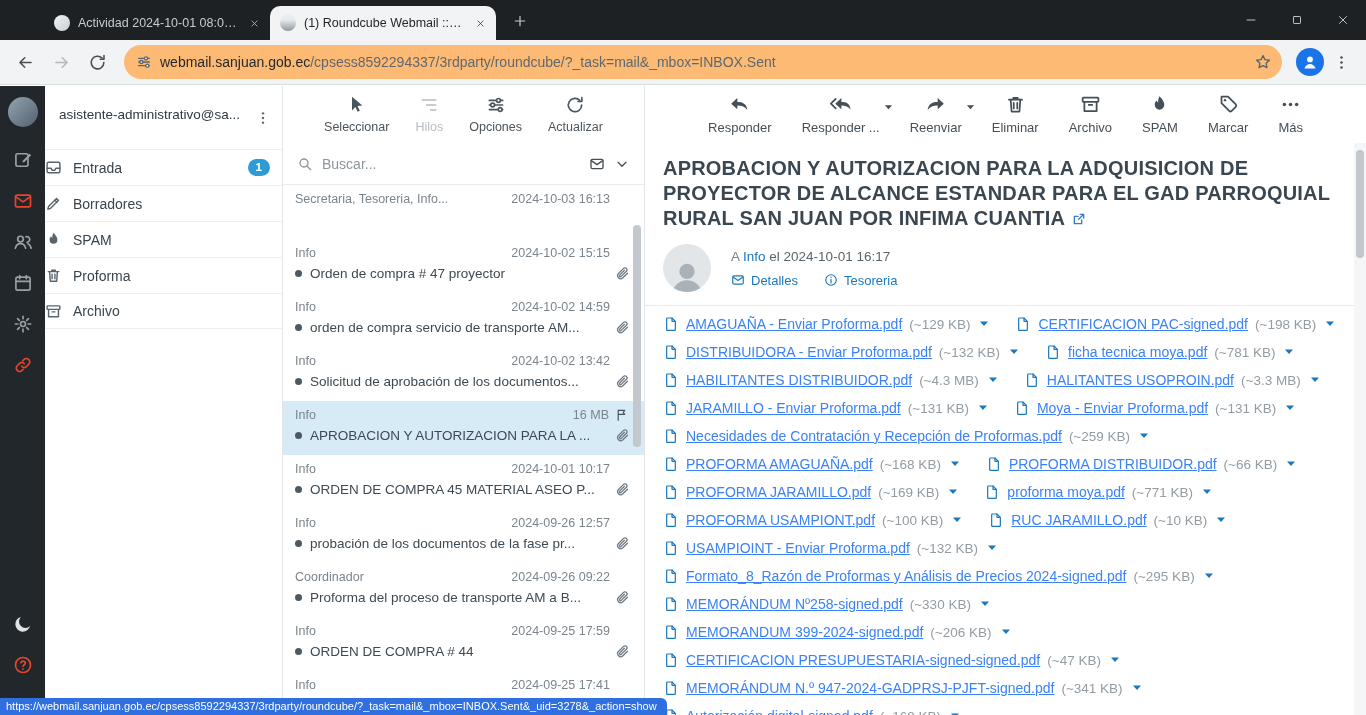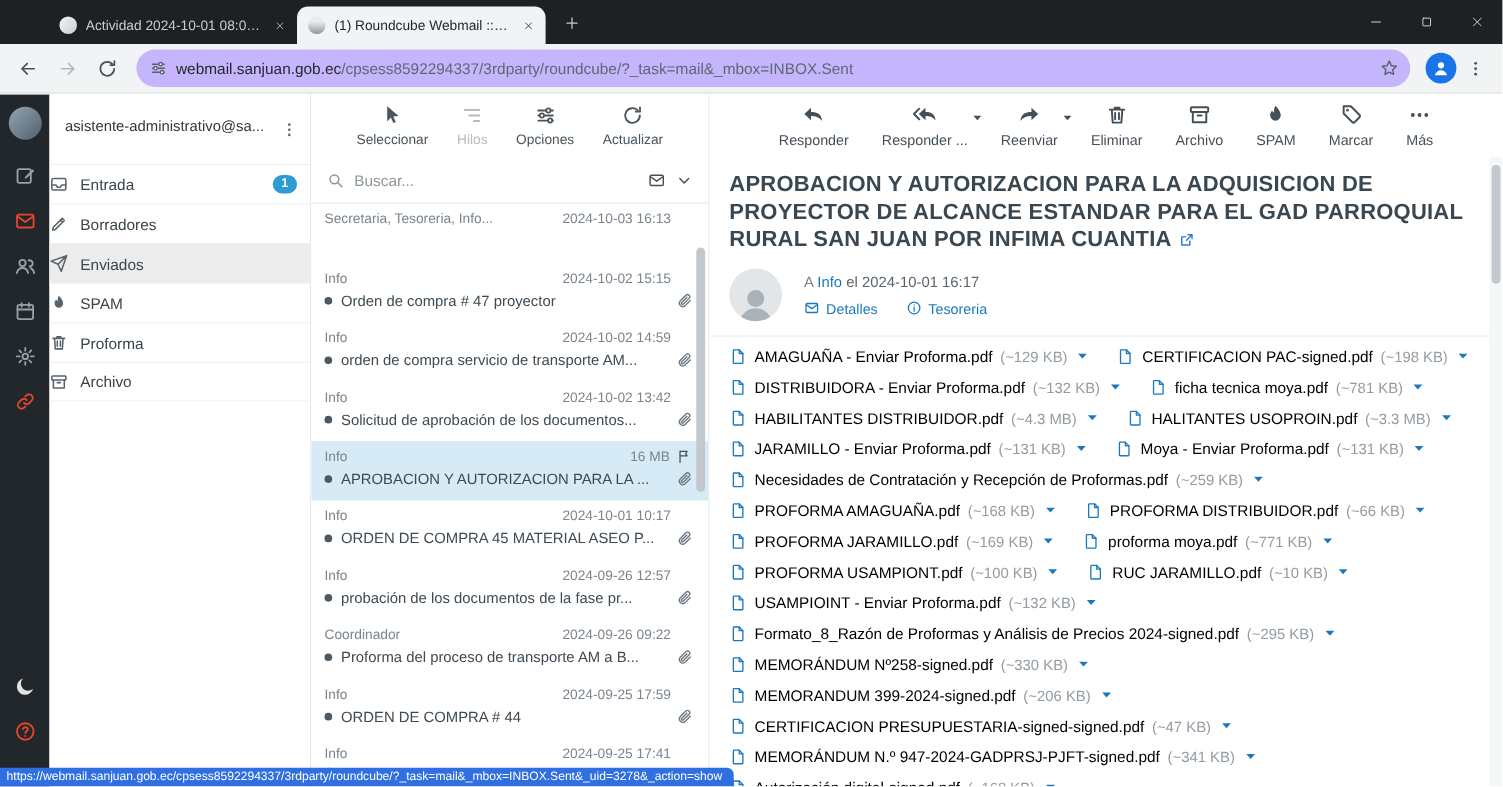--- a/index.html
+++ b/index.html
@@ -24,21 +24,21 @@
   .newtab svg { width:14px; height:14px; }
   .win-controls { position:absolute; right:0; top:0; height:40px; display:flex; }
   .winbtn { width:46px; height:40px; display:flex; align-items:center; justify-content:center; color:#e6e9eb; }
   .winbtn svg { width:12px; height:12px; stroke-width:1.6; }
 
   
   .navbar { height:45px; background:#f1f3f4; display:flex; align-items:center; padding:0 10px 0 8px; gap:2px; border-bottom:1px solid #dadfe2; }
   .navbtn { width:34px; height:34px; border-radius:50%; display:flex; align-items:center; justify-content:center; color:#4a5056; flex:none; }
   .navbtn svg { width:19px; height:19px; }
   .navbtn.disabled { color:#b3b9be; }
-  .omnibox { flex:1; height:34px; background:#c4b5fd; border-radius:17px; display:flex; align-items:center; padding:0 10px 0 12px; margin:0 8px; gap:8px; min-width:0; }
+  .omnibox { flex:1; height:34px; background:#fdba74; border-radius:17px; display:flex; align-items:center; padding:0 10px 0 12px; margin:0 8px; gap:8px; min-width:0; }
   .omni-icon { color:#5b646b; flex:none; } .omni-icon svg { width:16px; height:16px; }
   .url { flex:1; font-size:14px; white-space:nowrap; overflow:hidden; min-width:0; }
   .url .host { color:#24292e; }
   .url .path { color:#5f6871; }
   .star { color:#5b646b; flex:none; } .star svg { width:18px; height:18px; stroke-width:1.8; }
   .profile { width:28px; height:28px; border-radius:50%; background:#1a73e8; display:flex; align-items:center; justify-content:center; flex:none; margin-left:4px; }
   .profile svg { width:18px; height:18px; }
   .kebab { width:30px; height:30px; display:flex; align-items:center; justify-content:center; color:#4a5056; flex:none; }
   .kebab svg { width:17px; height:17px; }
 
@@ -106,21 +106,21 @@
   .meta1 .muted { color:#78828a; }
   .link { color:#1a78bd; cursor:pointer; text-decoration:none; }
   .meta2 { margin-top:9px; display:flex; gap:26px; font-size:13px; }
   .mlink { display:flex; align-items:center; gap:6px; color:#1a78bd; cursor:pointer; }
   .mlink svg { width:14px; height:14px; }
   .divider { border-top:1px solid #e7ebed; margin:13px -6px 0 -18px; }
   .atts { margin-top:4px; }
   .attrow { display:flex; align-items:center; gap:26px; height:28px; }
   .att { display:flex; align-items:center; gap:7px; min-width:0; cursor:pointer; }
   .att svg.fileic { width:16px; height:16px; color:#1a78bd; flex:none; stroke-width:1.8; }
-  .att .aname { font-size:14px; color:#000000; white-space:nowrap; }
+  .att .aname { font-size:14px; color:#3b82f6; white-space:nowrap;text-decoration:underline; }
   .att .asize { font-size:13.5px; color:#939ca3; white-space:nowrap; }
   .att svg.acaret { width:10px; height:10px; color:#1a78bd; margin-left:2px; flex:none; }
 
   .status { position:absolute; left:0; bottom:0; height:17px; max-width:705px; background:#2f6fe0; color:#fff; font-size:11px; line-height:17px; padding:0 10px 0 6px; border-top-right-radius:6px; white-space:nowrap; overflow:hidden; z-index:6; }
 </style>
 </head>
 <body>
 
 <div class="titlebar">
   <div class="tab inactive">
@@ -288,26 +288,20 @@
         </svg>
       <span class="flabel">Entrada</span>
       <span class="badge">1</span>
     </div>
     <div class="folder">
       <svg class="i" viewBox="0 0 24 24">
           <path d="M4 20l.9-3.6L16.3 5l2.7 2.7L7.6 19.1 4 20z"></path>
           <path d="M14 7.3l2.7 2.7"></path>
         </svg>
       <span class="flabel">Borradores</span>
-    </div>
-    <div class="folder selected">
-      <svg class="i" viewBox="0 0 24 24">
-          <path d="M22 2L11 13M22 2l-7 20-4-9-9-4 20-7z"></path>
-        </svg>
-      <span class="flabel">Enviados</span>
     </div>
     <div class="folder">
       <svg viewBox="0 0 24 24">
           <path class="f" d="M12 2.5c3.5 3.7 5.5 6.8 5.5 9.9a5.5 5.5 0 0 1-11 0c0-1.9.8-3.3 1.9-4.9.5 1 1.3 1.8 2.1 2.2-.3-2.6.3-5 1.5-7.2z"></path>
         </svg>
       <span class="flabel">SPAM</span>
     </div>
     <div class="folder">
       <svg class="i" viewBox="0 0 24 24">
           <path d="M4.5 6.5h15M9.5 6.5V4.5h5v2M6.5 6.5l1 13.5h9l1-13.5M10 10v6.5M14 10v6.5"></path>

